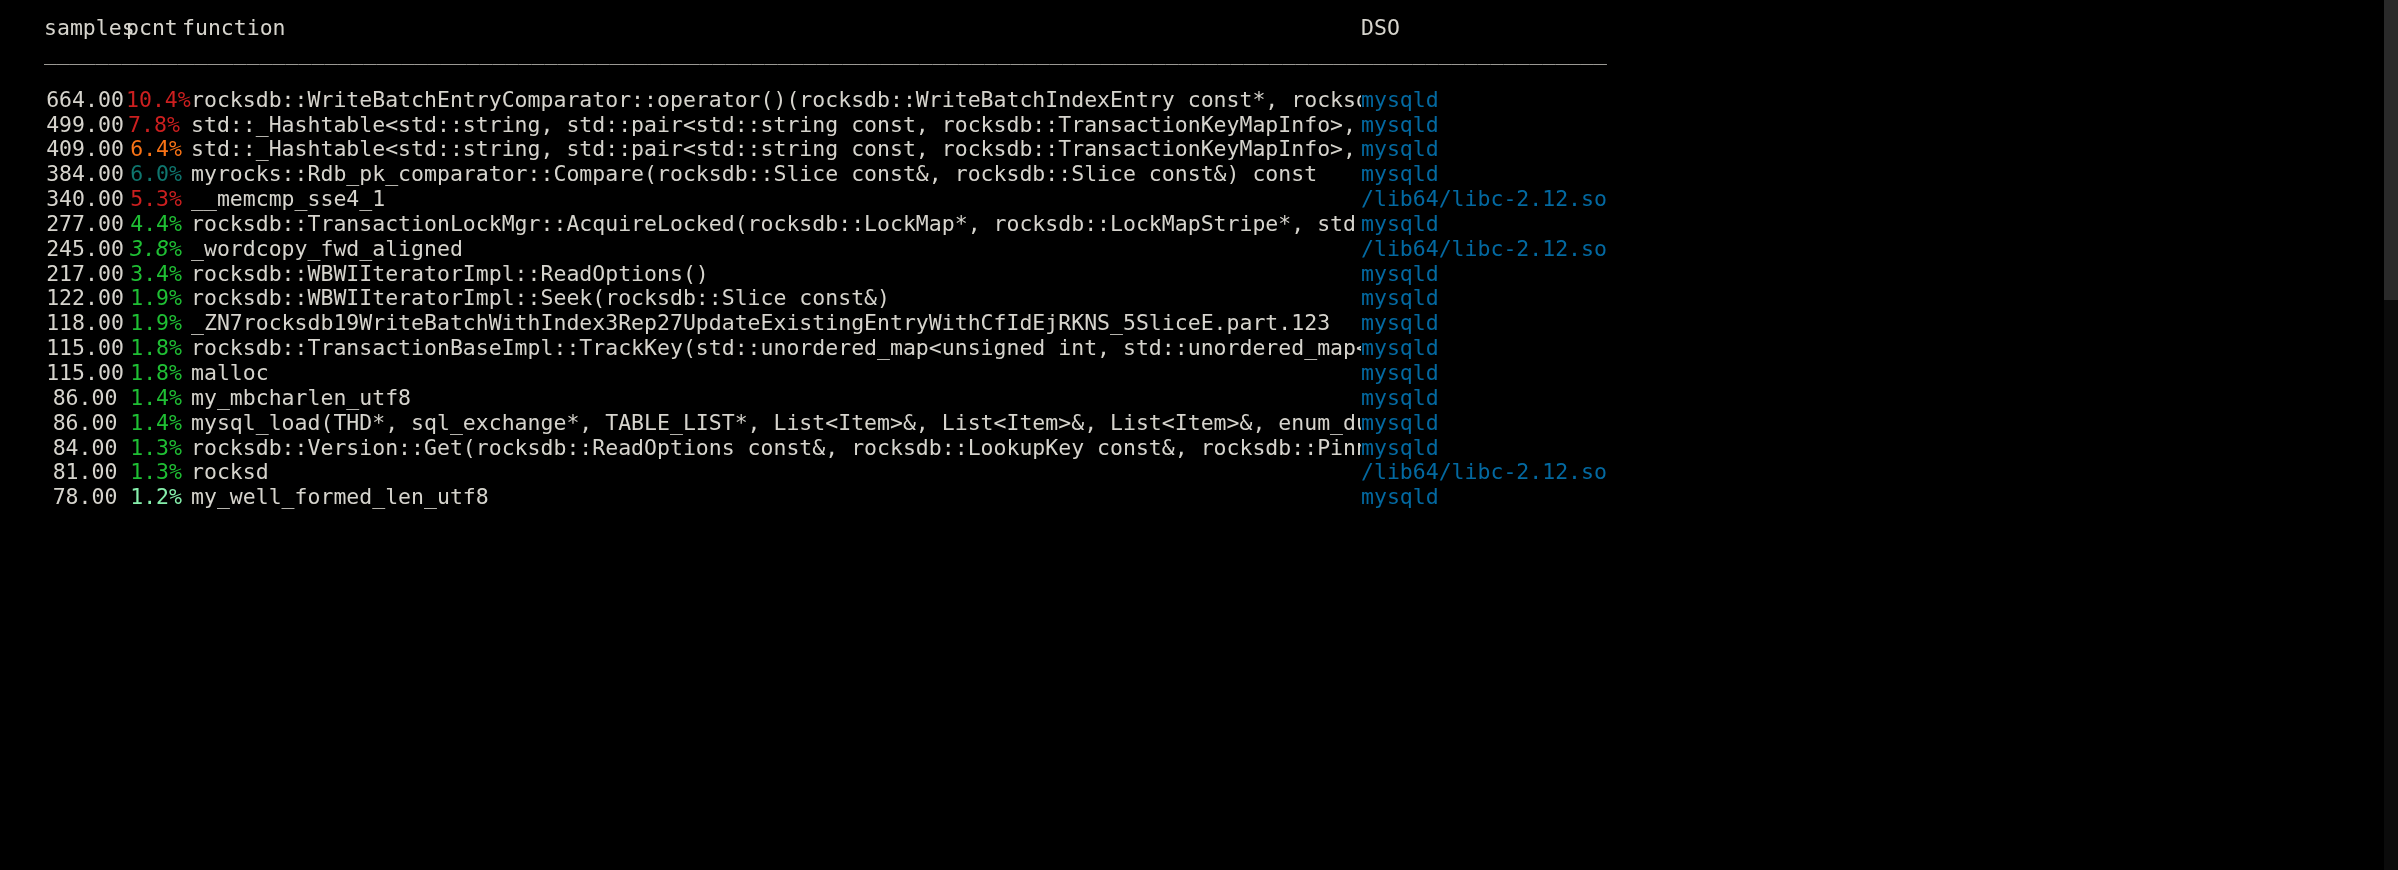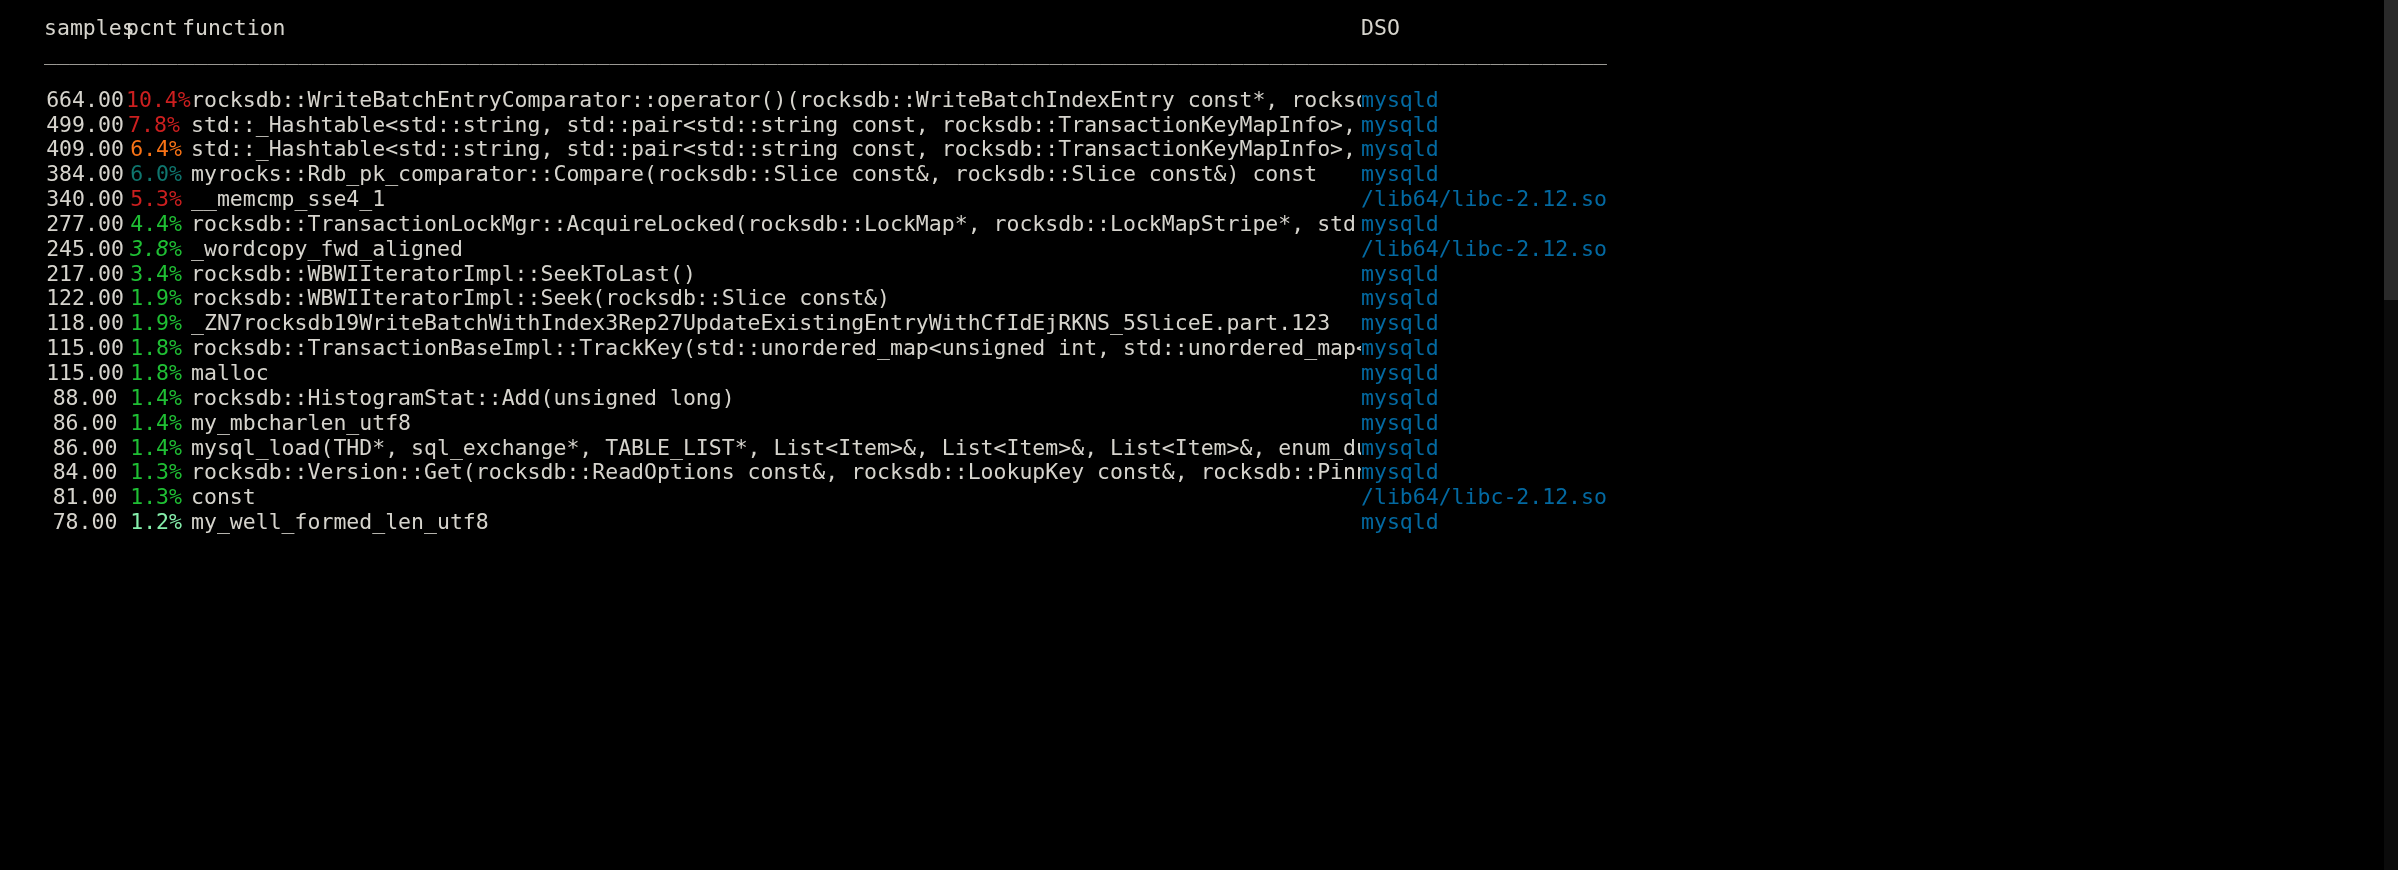--- a/index.html
+++ b/index.html
@@ -99,29 +99,28 @@
   <div class="pad-mid"></div>
 
   <div id="rows-container">
       <div class="row"><span class="lead"> </span><span class="col-samples">664.00</span><span class="col-pcnt" style="color: rgb(204, 31, 31);">10.4%</span><span class="gap1"> </span><span class="col-func">rocksdb::WriteBatchEntryComparator::operator()(rocksdb::WriteBatchIndexEntry const*, rocksdb::WriteBatchIndexE</span><span class="col-dso">mysqld</span></div>
       <div class="row"><span class="lead"> </span><span class="col-samples">499.00</span><span class="col-pcnt" style="color: rgb(204, 31, 31); text-align: center;">7.8%</span><span class="gap1"> </span><span class="col-func">std::_Hashtable&lt;std::string, std::pair&lt;std::string const, rocksdb::TransactionKeyMapInfo&gt;, std::allocator&lt;std:</span><span class="col-dso">mysqld</span></div>
       <div class="row"><span class="lead"> </span><span class="col-samples">409.00</span><span class="col-pcnt" style="color: #f97316;">6.4%</span><span class="gap1"> </span><span class="col-func">std::_Hashtable&lt;std::string, std::pair&lt;std::string const, rocksdb::TransactionKeyMapInfo&gt;, std::allocator&lt;std:</span><span class="col-dso">mysqld</span></div>
       <div class="row"><span class="lead"> </span><span class="col-samples">384.00</span><span class="col-pcnt" style="color: #0f766e;">6.0%</span><span class="gap1"> </span><span class="col-func">myrocks::Rdb_pk_comparator::Compare(rocksdb::Slice const&amp;, rocksdb::Slice const&amp;) const</span><span class="col-dso">mysqld</span></div>
       <div class="row"><span class="lead"> </span><span class="col-samples">340.00</span><span class="col-pcnt" style="color: rgb(204, 31, 31);">5.3%</span><span class="gap1"> </span><span class="col-func">__memcmp_sse4_1</span><span class="col-dso">/lib64/libc-2.12.so</span></div>
       <div class="row"><span class="lead"> </span><span class="col-samples">277.00</span><span class="col-pcnt" style="color: rgb(31, 191, 52);">4.4%</span><span class="gap1"> </span><span class="col-func">rocksdb::TransactionLockMgr::AcquireLocked(rocksdb::LockMap*, rocksdb::LockMapStripe*, std::string const&amp;, roc</span><span class="col-dso">mysqld</span></div>
       <div class="row"><span class="lead"> </span><span class="col-samples">245.00</span><span class="col-pcnt" style="color: rgb(31, 191, 52); font-style: italic;">3.8%</span><span class="gap1"> </span><span class="col-func">_wordcopy_fwd_aligned</span><span class="col-dso">/lib64/libc-2.12.so</span></div>
-      <div class="row"><span class="lead"> </span><span class="col-samples">217.00</span><span class="col-pcnt" style="color: rgb(31, 191, 52);">3.4%</span><span class="gap1"> </span><span class="col-func">rocksdb::WBWIIteratorImpl::SeekToLast()</span><span class="col-dso">mysqld</span></div>
+      <div class="row"><span class="lead"> </span><span class="col-samples">217.00</span><span class="col-pcnt" style="color: rgb(31, 191, 52);">3.4%</span><span class="gap1"> </span><span class="col-func">rocksdb::WBWIIteratorImpl::ReadOptions()</span><span class="col-dso">mysqld</span></div>
       <div class="row"><span class="lead"> </span><span class="col-samples">122.00</span><span class="col-pcnt" style="color: rgb(31, 191, 52);">1.9%</span><span class="gap1"> </span><span class="col-func">rocksdb::WBWIIteratorImpl::Seek(rocksdb::Slice const&amp;)</span><span class="col-dso">mysqld</span></div>
       <div class="row"><span class="lead"> </span><span class="col-samples">118.00</span><span class="col-pcnt" style="color: rgb(31, 191, 52);">1.9%</span><span class="gap1"> </span><span class="col-func">_ZN7rocksdb19WriteBatchWithIndex3Rep27UpdateExistingEntryWithCfIdEjRKNS_5SliceE.part.123</span><span class="col-dso">mysqld</span></div>
       <div class="row"><span class="lead"> </span><span class="col-samples">115.00</span><span class="col-pcnt" style="color: rgb(31, 191, 52);">1.8%</span><span class="gap1"> </span><span class="col-func">rocksdb::TransactionBaseImpl::TrackKey(std::unordered_map&lt;unsigned int, std::unordered_map&lt;std::string, rocksd</span><span class="col-dso">mysqld</span></div>
       <div class="row"><span class="lead"> </span><span class="col-samples">115.00</span><span class="col-pcnt" style="color: rgb(31, 191, 52);">1.8%</span><span class="gap1"> </span><span class="col-func">malloc</span><span class="col-dso">mysqld</span></div>
-      <div class="row"><span class="lead"> </span><span class="col-samples">88.00</span><span class="col-pcnt" style="color: rgb(31, 191, 52);">1.4%</span><span class="gap1"> </span><span class="col-func">rocksdb::HistogramStat::Add(unsigned long)</span><span class="col-dso">mysqld</span></div>
       <div class="row"><span class="lead"> </span><span class="col-samples">86.00</span><span class="col-pcnt" style="color: rgb(31, 191, 52);">1.4%</span><span class="gap1"> </span><span class="col-func">my_mbcharlen_utf8</span><span class="col-dso">mysqld</span></div>
       <div class="row"><span class="lead"> </span><span class="col-samples">86.00</span><span class="col-pcnt" style="color: rgb(31, 191, 52);">1.4%</span><span class="gap1"> </span><span class="col-func">mysql_load(THD*, sql_exchange*, TABLE_LIST*, List&lt;Item&gt;&amp;, List&lt;Item&gt;&amp;, List&lt;Item&gt;&amp;, enum_duplicates, bool, boo</span><span class="col-dso">mysqld</span></div>
       <div class="row"><span class="lead"> </span><span class="col-samples">84.00</span><span class="col-pcnt" style="color: rgb(31, 191, 52);">1.3%</span><span class="gap1"> </span><span class="col-func">rocksdb::Version::Get(rocksdb::ReadOptions const&amp;, rocksdb::LookupKey const&amp;, rocksdb::PinnableSlice*, rocksdb</span><span class="col-dso">mysqld</span></div>
-      <div class="row"><span class="lead"> </span><span class="col-samples">81.00</span><span class="col-pcnt" style="color: rgb(31, 191, 52);">1.3%</span><span class="gap1"> </span><span class="col-func">const</span><span class="col-dso">/lib64/libc-2.12.so</span></div>
+      <div class="row"><span class="lead"> </span><span class="col-samples">81.00</span><span class="col-pcnt" style="color: rgb(31, 191, 52);">1.3%</span><span class="gap1"> </span><span class="col-func">rocksd</span><span class="col-dso">/lib64/libc-2.12.so</span></div>
       <div class="row"><span class="lead"> </span><span class="col-samples">78.00</span><span class="col-pcnt" style="color: #86efac;">1.2%</span><span class="gap1"> </span><span class="col-func">my_well_formed_len_utf8</span><span class="col-dso">mysqld</span></div>
     </div>
 
   <div class="scrollbar-track">
     <div class="scrollbar-thumb"></div>
   </div>
 </div>
 
 </body></html>

